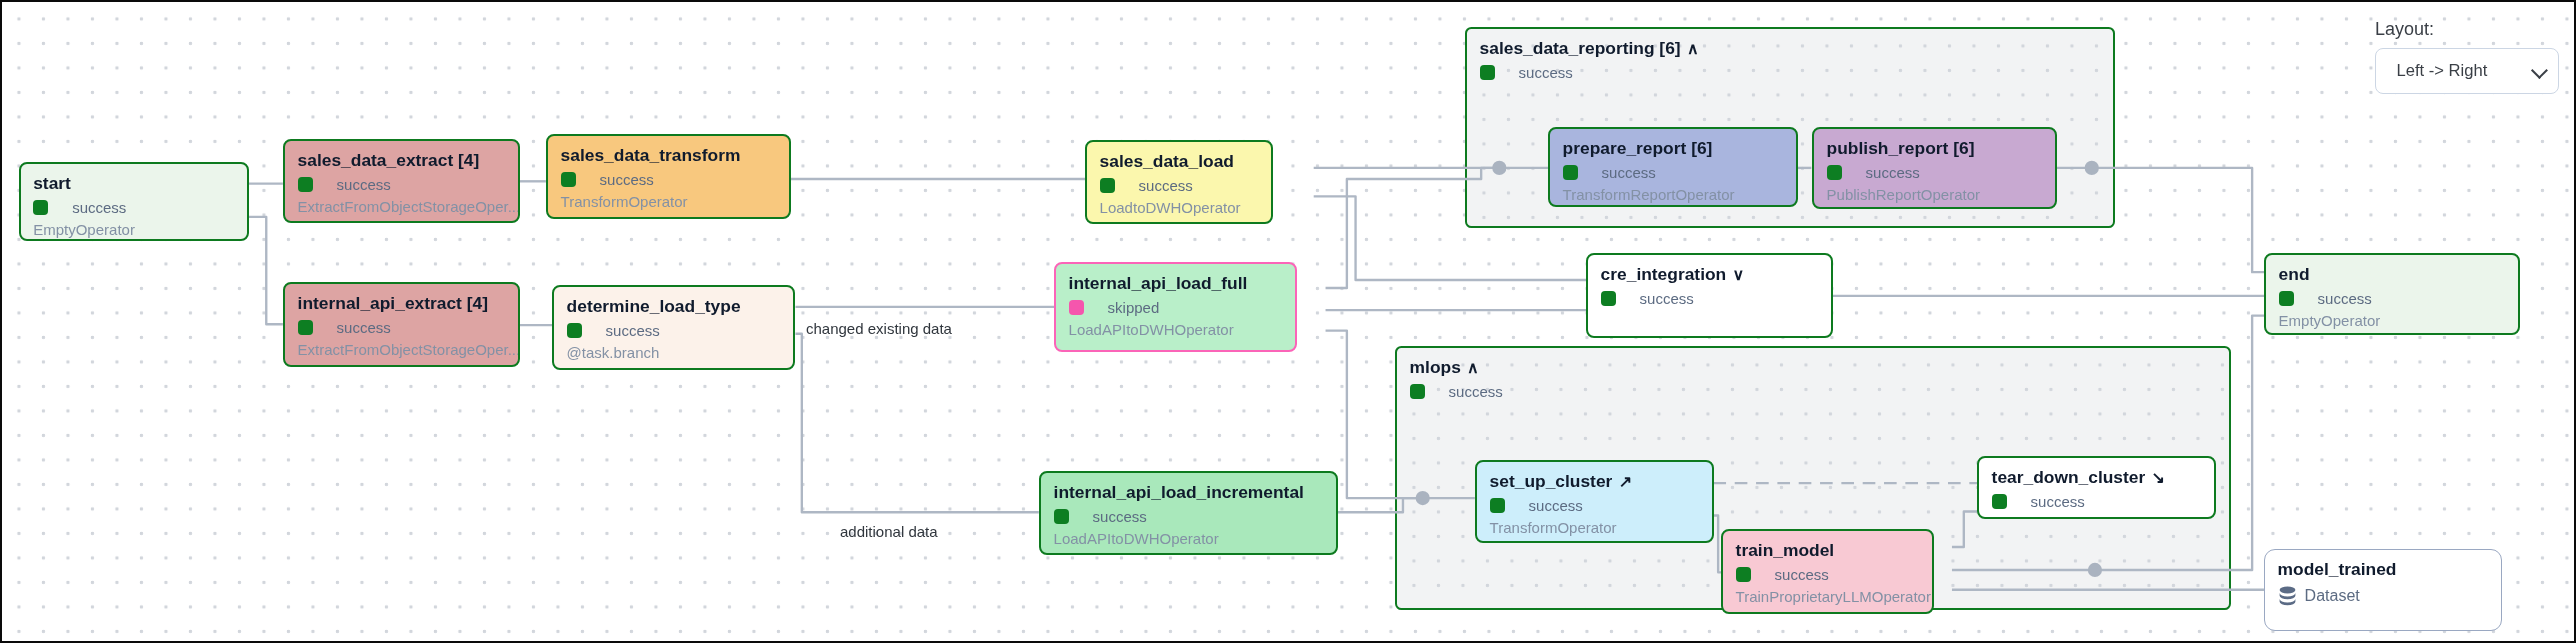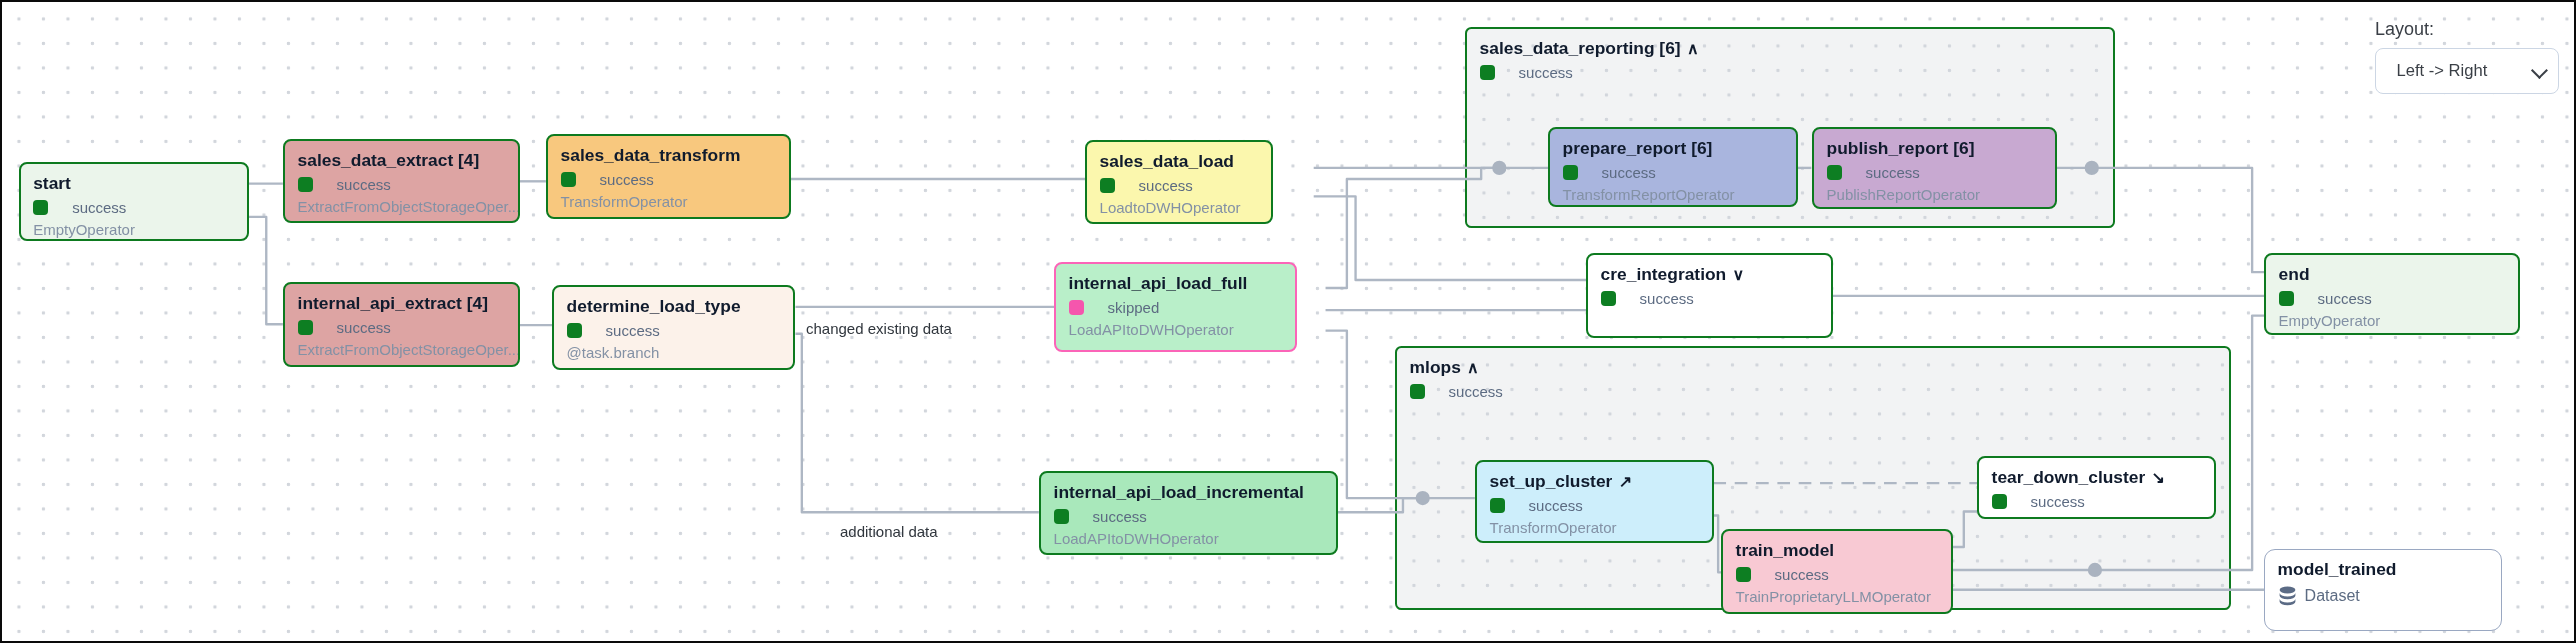--- a/index.html
+++ b/index.html
@@ -39,21 +39,21 @@
   .n-sdt{left:544px;top:132px;width:245px;height:85px;background:#f8c87e;}
   .n-iae{left:281px;top:280px;width:237px;height:85px;background:#dda4a3;}
   .n-dlt{left:550px;top:283px;width:243px;height:85px;background:#fcf2ea;}
   .n-sdl{left:1083px;top:138px;width:188px;height:84px;background:#fbf7ad;}
   .n-ialf{left:1052px;top:260px;width:243px;height:90px;background:#b9efc9;border-color:#fb64b8;}
   .n-iali{left:1037px;top:469px;width:299px;height:84px;background:#a9e8bb;}
   .n-prep{left:1546px;top:125px;width:250px;height:80px;background:#a9b5de;}
   .n-pub{left:1810px;top:125px;width:245px;height:82px;background:#c8a9d1;}
   .n-cre{left:1584px;top:251px;width:247px;height:85px;background:#ffffff;}
   .n-suc{left:1473px;top:458px;width:239px;height:83px;background:#cdeefb;}
-  .n-tm{left:1719px;top:527px;width:232px;height:85px;background:#f8c9d3;}
+  .n-tm{left:1719px;top:527px;width:213px;height:85px;background:#f8c9d3;}
   .n-tdc{left:1975px;top:454px;width:239px;height:63px;background:#ffffff;}
   .n-end{left:2262px;top:251px;width:256px;height:82px;background:#ebf5eb;}
   
   .n-mt{left:2262px;top:547px;width:238px;height:82px;background:#ffffff;
         border:1.6px solid #9aa8c2;border-radius:11px;}
   .db-row{display:flex;align-items:center;gap:8px;margin-top:4.7px;}
   .db-label{font-size:16px;color:#5c6b82;}
   
   .edge-label{position:absolute;z-index:2;font-size:15px;color:#30363d;white-space:nowrap;}
   .el-1{left:804px;top:318px;}

